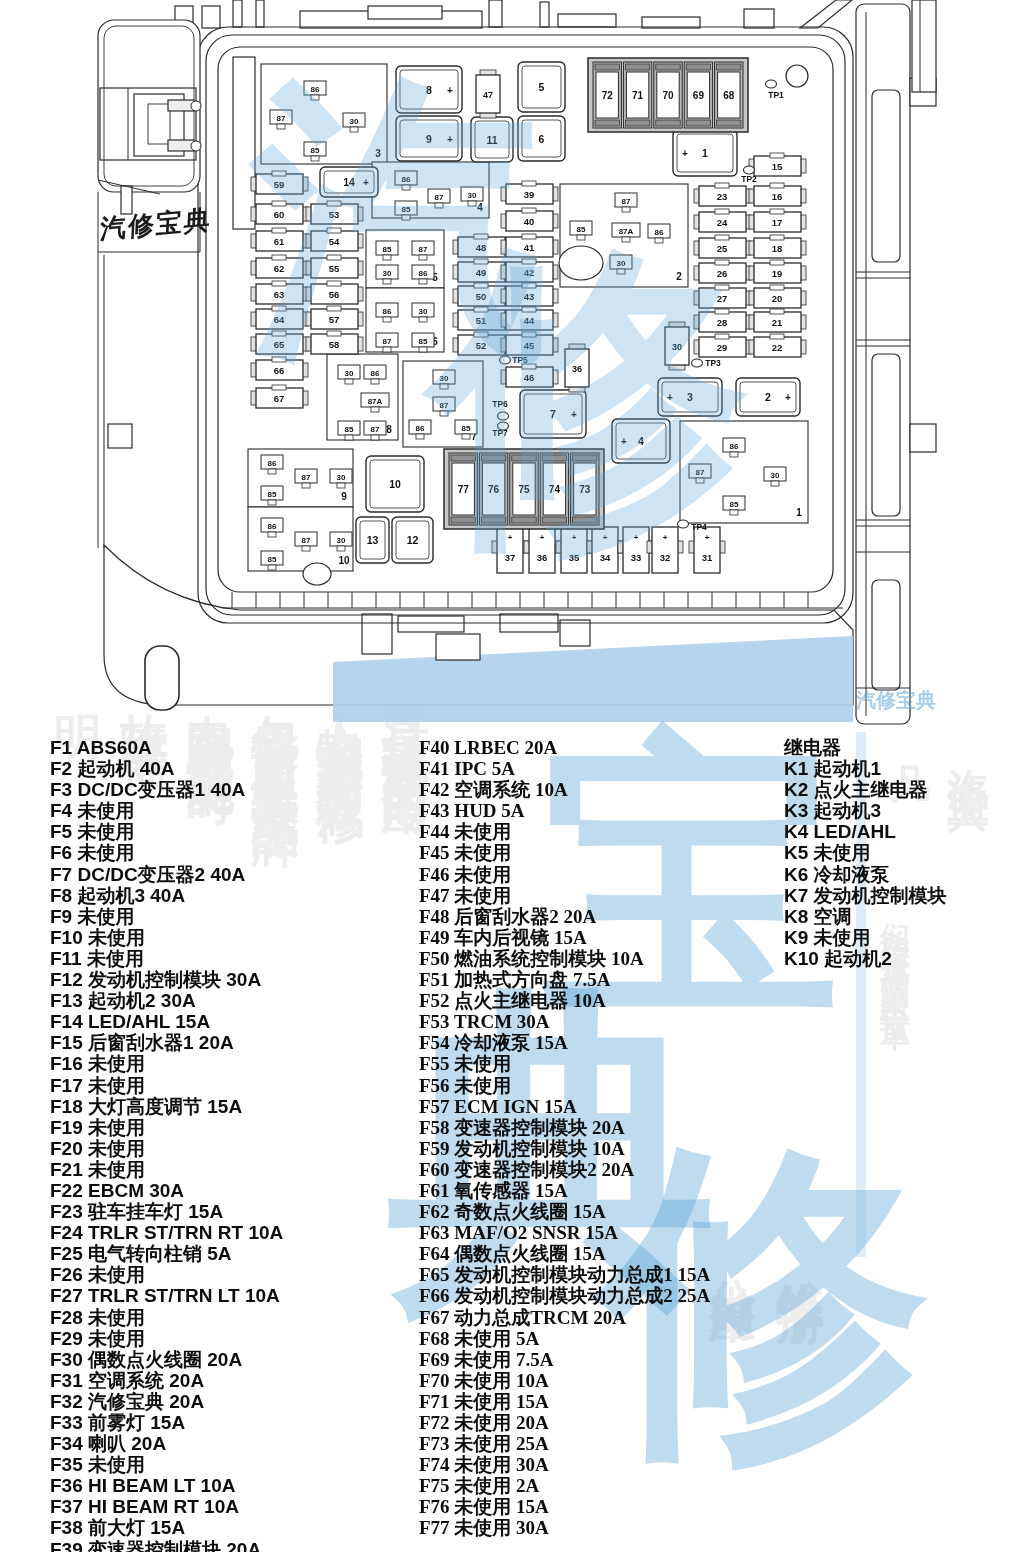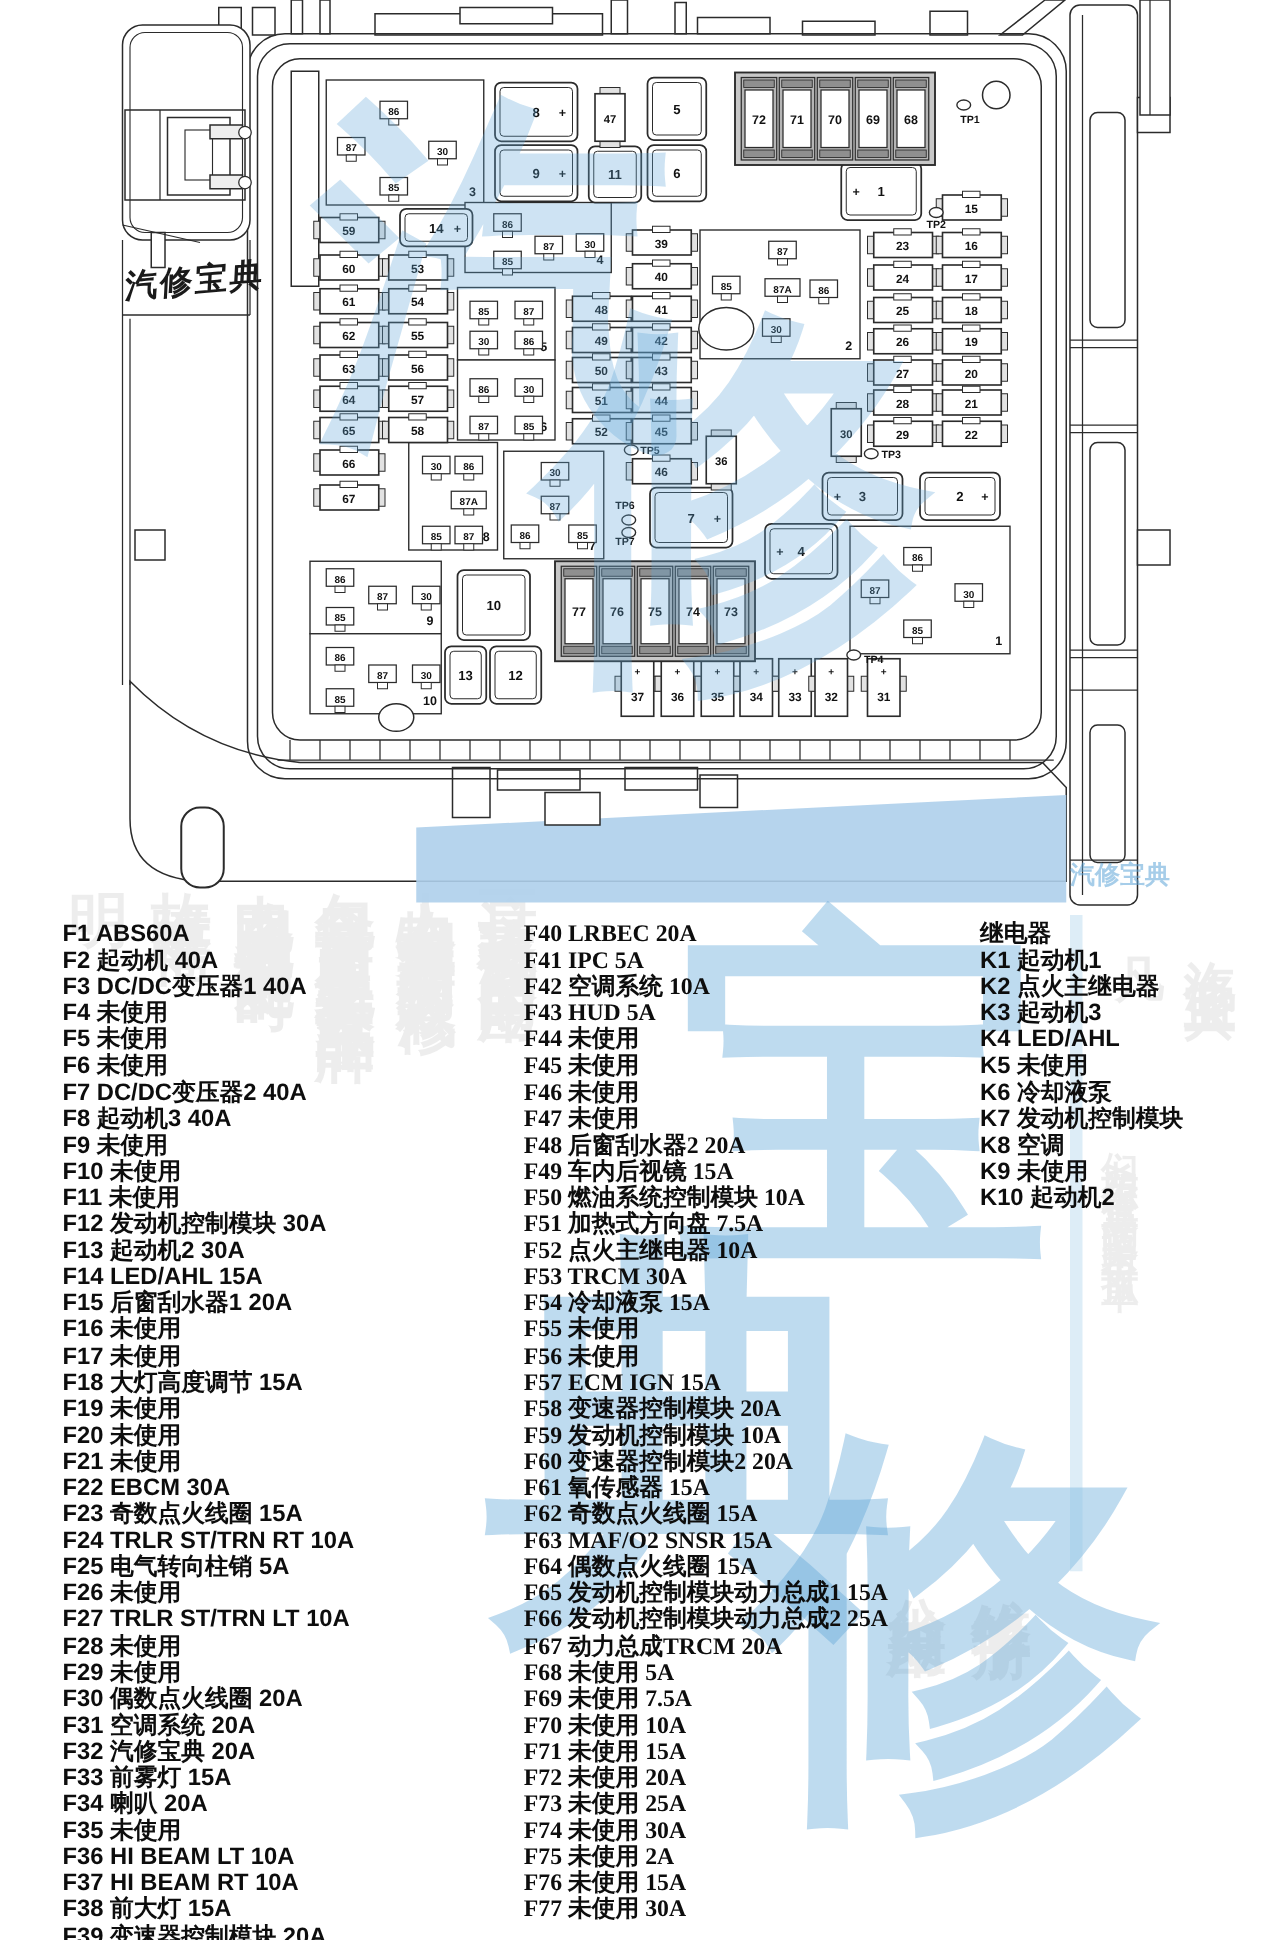--- a/index.html
+++ b/index.html
@@ -951,21 +951,21 @@
         <div class="legend-line">F13 起动机2 30A</div>
         <div class="legend-line">F14 LED/AHL 15A</div>
         <div class="legend-line">F15 后窗刮水器1 20A</div>
         <div class="legend-line">F16 未使用</div>
         <div class="legend-line">F17 未使用</div>
         <div class="legend-line">F18 大灯高度调节 15A</div>
         <div class="legend-line">F19 未使用</div>
         <div class="legend-line">F20 未使用</div>
         <div class="legend-line">F21 未使用</div>
         <div class="legend-line">F22 EBCM 30A</div>
-        <div class="legend-line">F23 奇数点火线圈 15A</div>
+        <div class="legend-line">F23 驻车挂车灯 15A</div>
         <div class="legend-line">F24 TRLR ST/TRN RT 10A</div>
         <div class="legend-line">F25 电气转向柱销 5A</div>
         <div class="legend-line">F26 未使用</div>
         <div class="legend-line">F27 TRLR ST/TRN LT 10A</div>
         <div class="legend-line">F28 未使用</div>
         <div class="legend-line">F29 未使用</div>
         <div class="legend-line">F30 偶数点火线圈 20A</div>
         <div class="legend-line">F31 空调系统 20A</div>
         <div class="legend-line">F32 汽修宝典 20A</div>
         <div class="legend-line">F33 前雾灯 15A</div>

